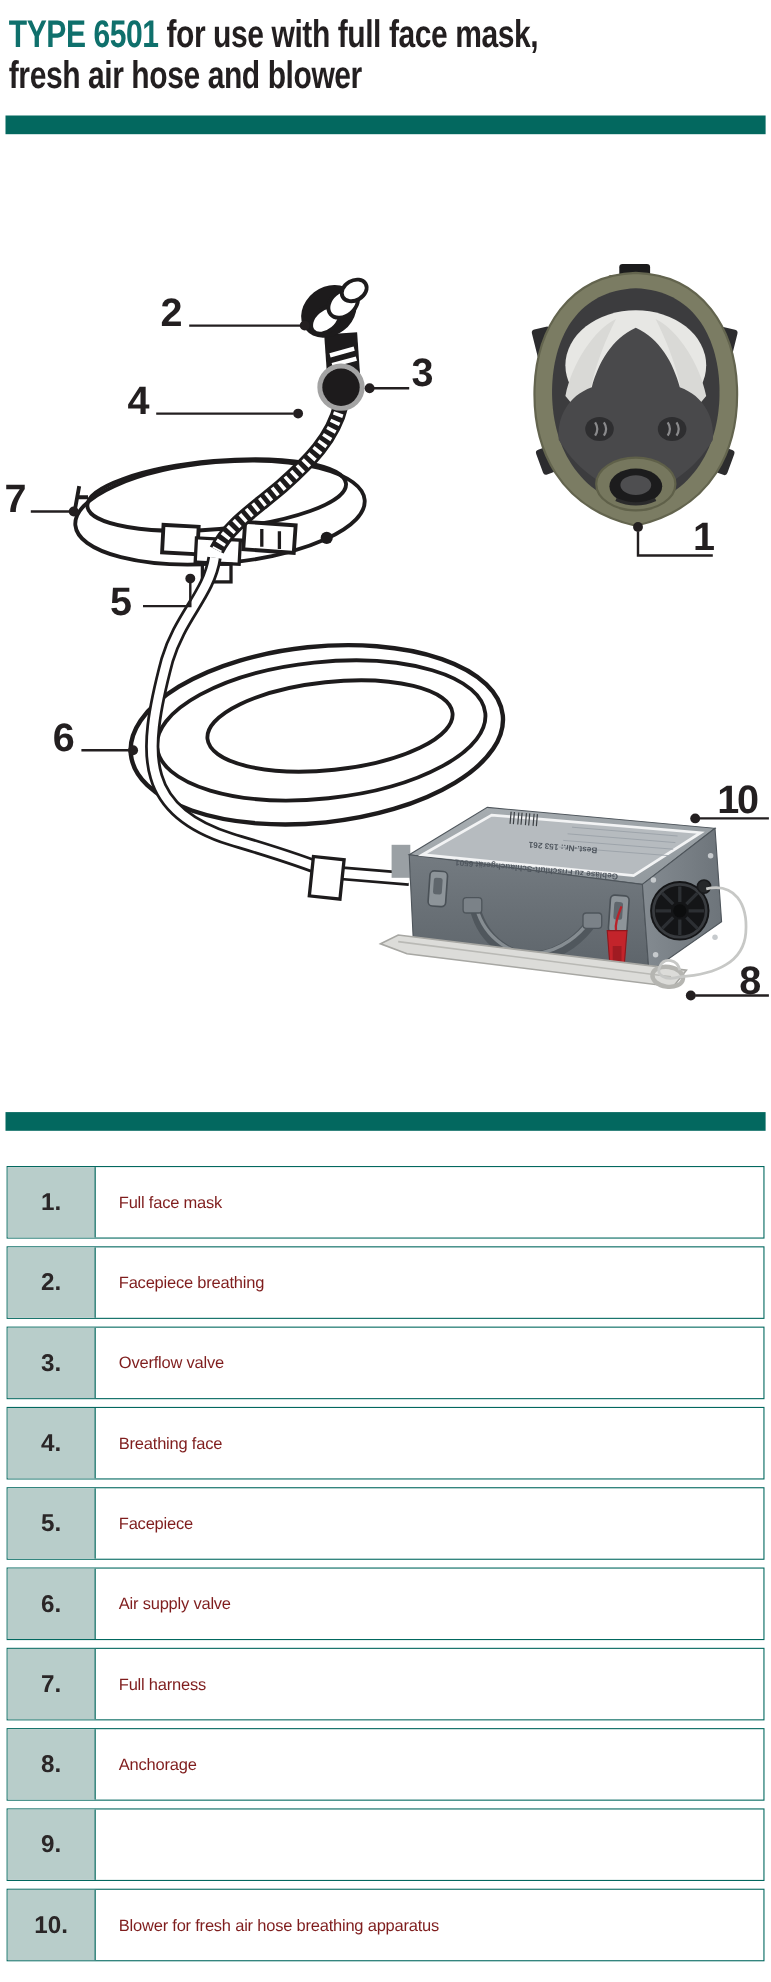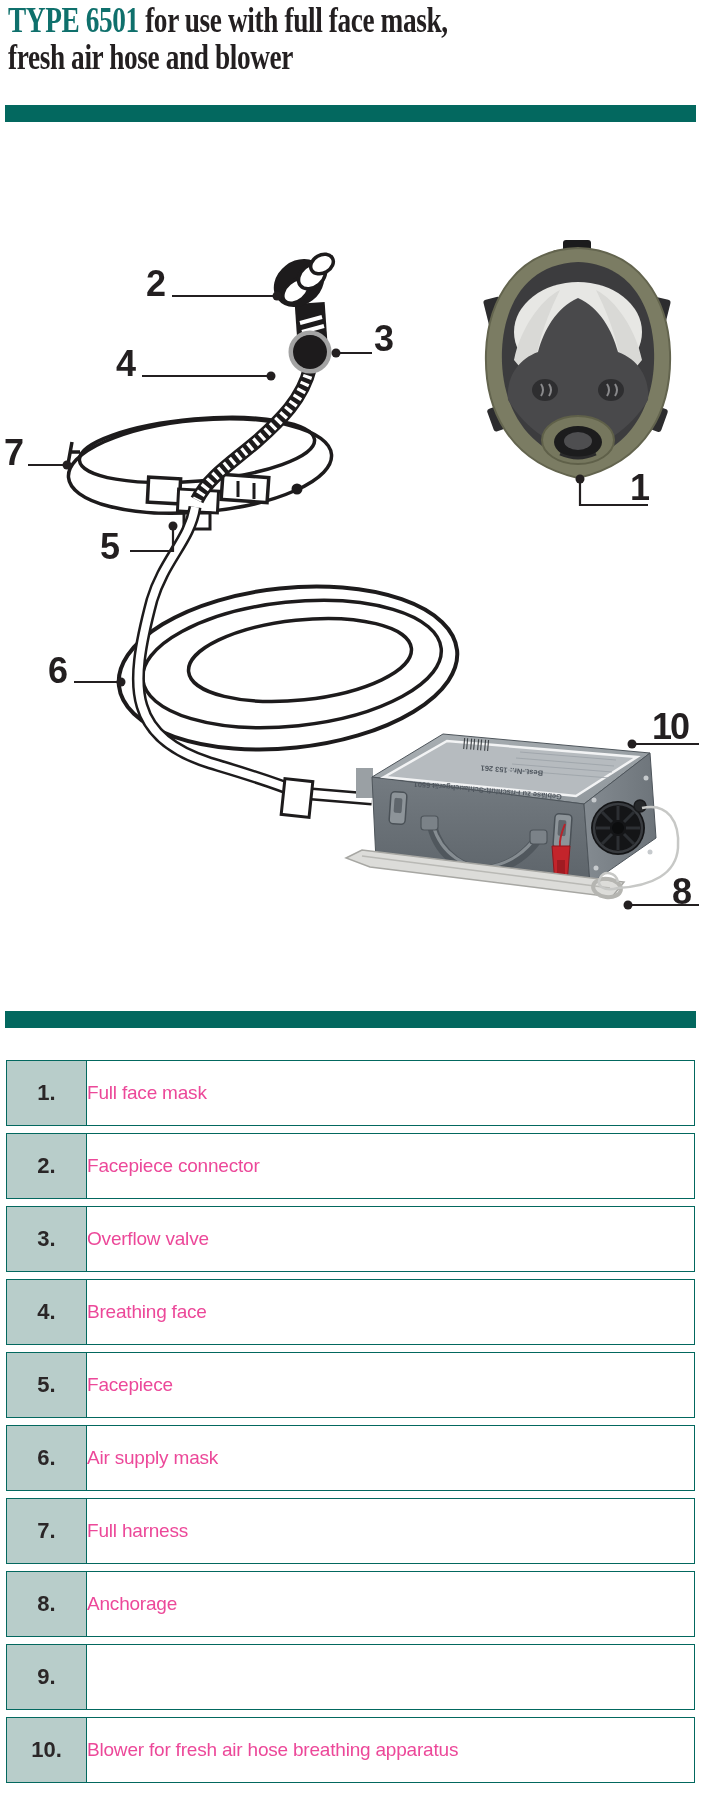--- a/index.html
+++ b/index.html
@@ -1,36 +1,36 @@
 <!DOCTYPE html>
 <html><head>
 <meta charset="utf-8">
 <style>
   html,body{margin:0;padding:0;background:#ffffff;}
   .page{position:relative;width:701px;height:1802px;background:#fff;overflow:hidden;
         font-family:"Liberation Sans",sans-serif;color:#231f20;}
   
-  .header{position:absolute;left:8px;top:2px;font-family:Liberation Serif, serif;}
+  .header{position:absolute;left:8px;top:13px;}
   .header .hline{font-size:35px;font-weight:700;line-height:37px;letter-spacing:-.5px;
                  transform:scaleX(.78);transform-origin:left top;white-space:nowrap;color:#231f20;}
   .header .accent{color:#0f706c;}
   
   .bar{position:absolute;left:5px;width:691px;height:17px;background:#03685f;}
   .bar1{top:105px;} .bar2{top:1011px;}
   
   .diagram{position:absolute;left:0;top:175px;width:701px;height:815px;}
   svg text.callout{font-family:"Liberation Sans",sans-serif;font-weight:700;font-size:36px;fill:#231f20;}
   
   .parts{position:absolute;left:6px;top:1060px;width:689px;}
   .prow{display:flex;height:66px;margin-bottom:7px;border:1.5px solid #03685f;background:#fff;box-sizing:border-box;}
   .pnum{width:79px;flex:0 0 79px;background:#b8cdca;border-right:1.5px solid #03685f;
         display:flex;align-items:center;justify-content:center;
         font-weight:700;font-size:22px;color:#2a2627;}
-  .pname{flex:1;display:flex;align-items:center;
-         font-size:19px;letter-spacing:-.2px;color:#ec4899;}
+  .pname{flex:1;display:flex;align-items:center;padding-left:21px;
+         font-size:15px;letter-spacing:-.2px;color:#7f1d1d;}
 </style>
 </head>
 <body>
 
 <div class="page">
 
   <div class="header">
     <div class="hline"><span class="accent">TYPE 6501</span><span> for use with full face mask,</span></div>
     <div class="hline">fresh air hose and blower</div>
   </div>
@@ -215,37 +215,37 @@
 
   <div class="bar bar2"></div>
 
   <div class="parts">
     <div class="prow">
       <div class="pnum">1.</div>
       <div class="pname">Full face mask</div>
     </div>
     <div class="prow">
       <div class="pnum">2.</div>
-      <div class="pname">Facepiece connector</div>
+      <div class="pname">Facepiece breathing</div>
     </div>
     <div class="prow">
       <div class="pnum">3.</div>
       <div class="pname">Overflow valve</div>
     </div>
     <div class="prow">
       <div class="pnum">4.</div>
       <div class="pname">Breathing face</div>
     </div>
     <div class="prow">
       <div class="pnum">5.</div>
       <div class="pname">Facepiece</div>
     </div>
     <div class="prow">
       <div class="pnum">6.</div>
-      <div class="pname">Air supply mask</div>
+      <div class="pname">Air supply valve</div>
     </div>
     <div class="prow">
       <div class="pnum">7.</div>
       <div class="pname">Full harness</div>
     </div>
     <div class="prow">
       <div class="pnum">8.</div>
       <div class="pname">Anchorage</div>
     </div>
     <div class="prow">

